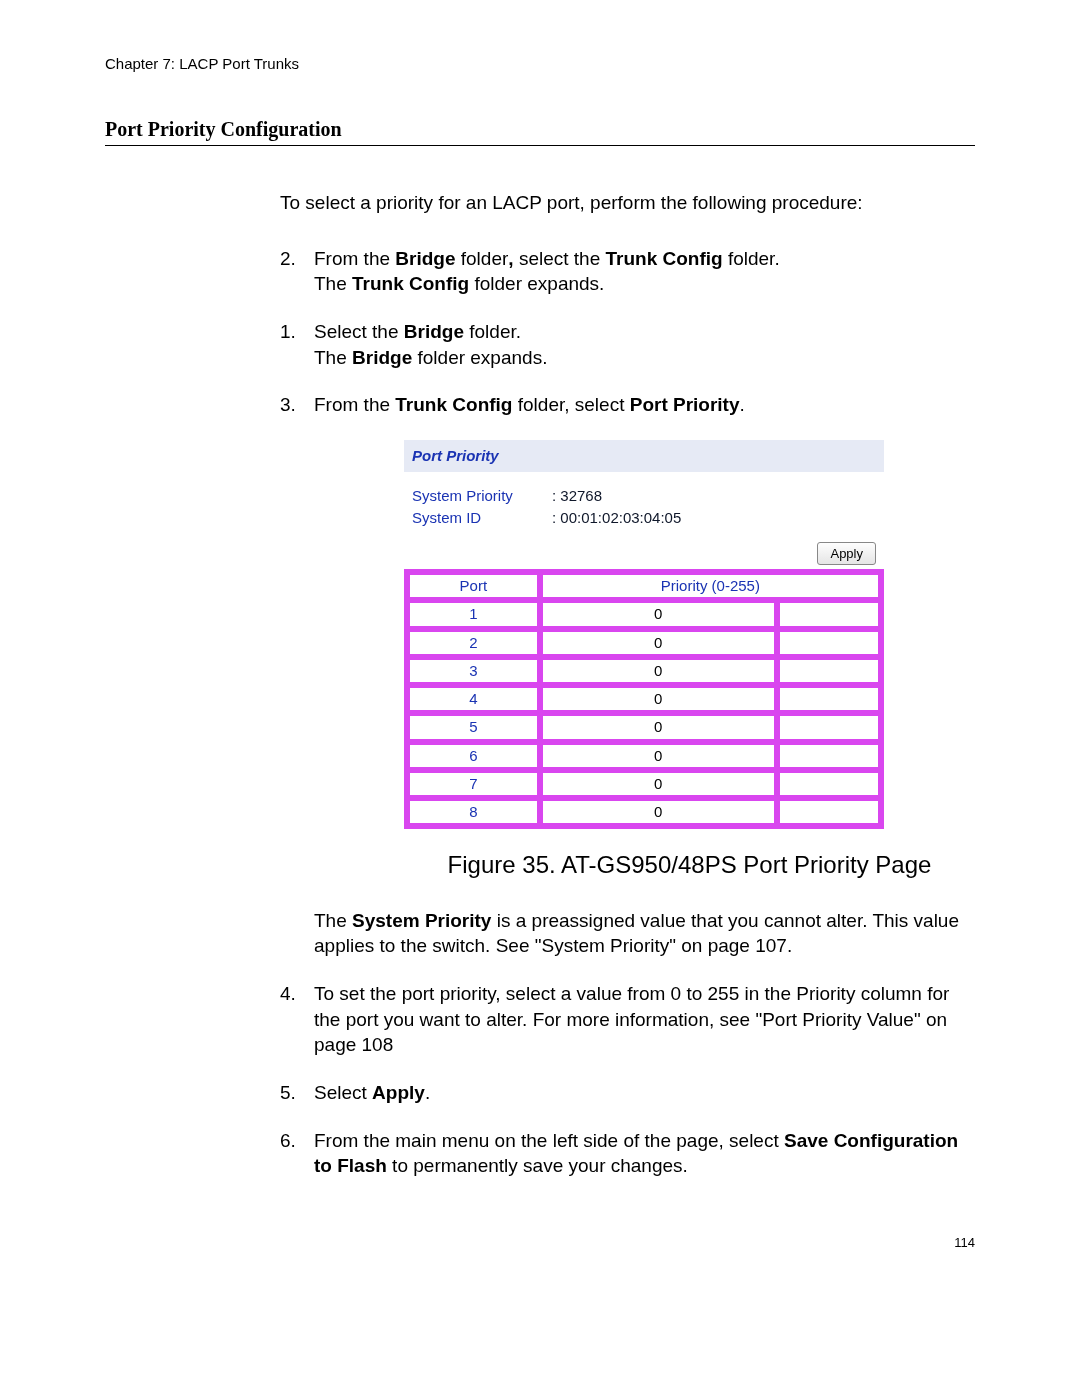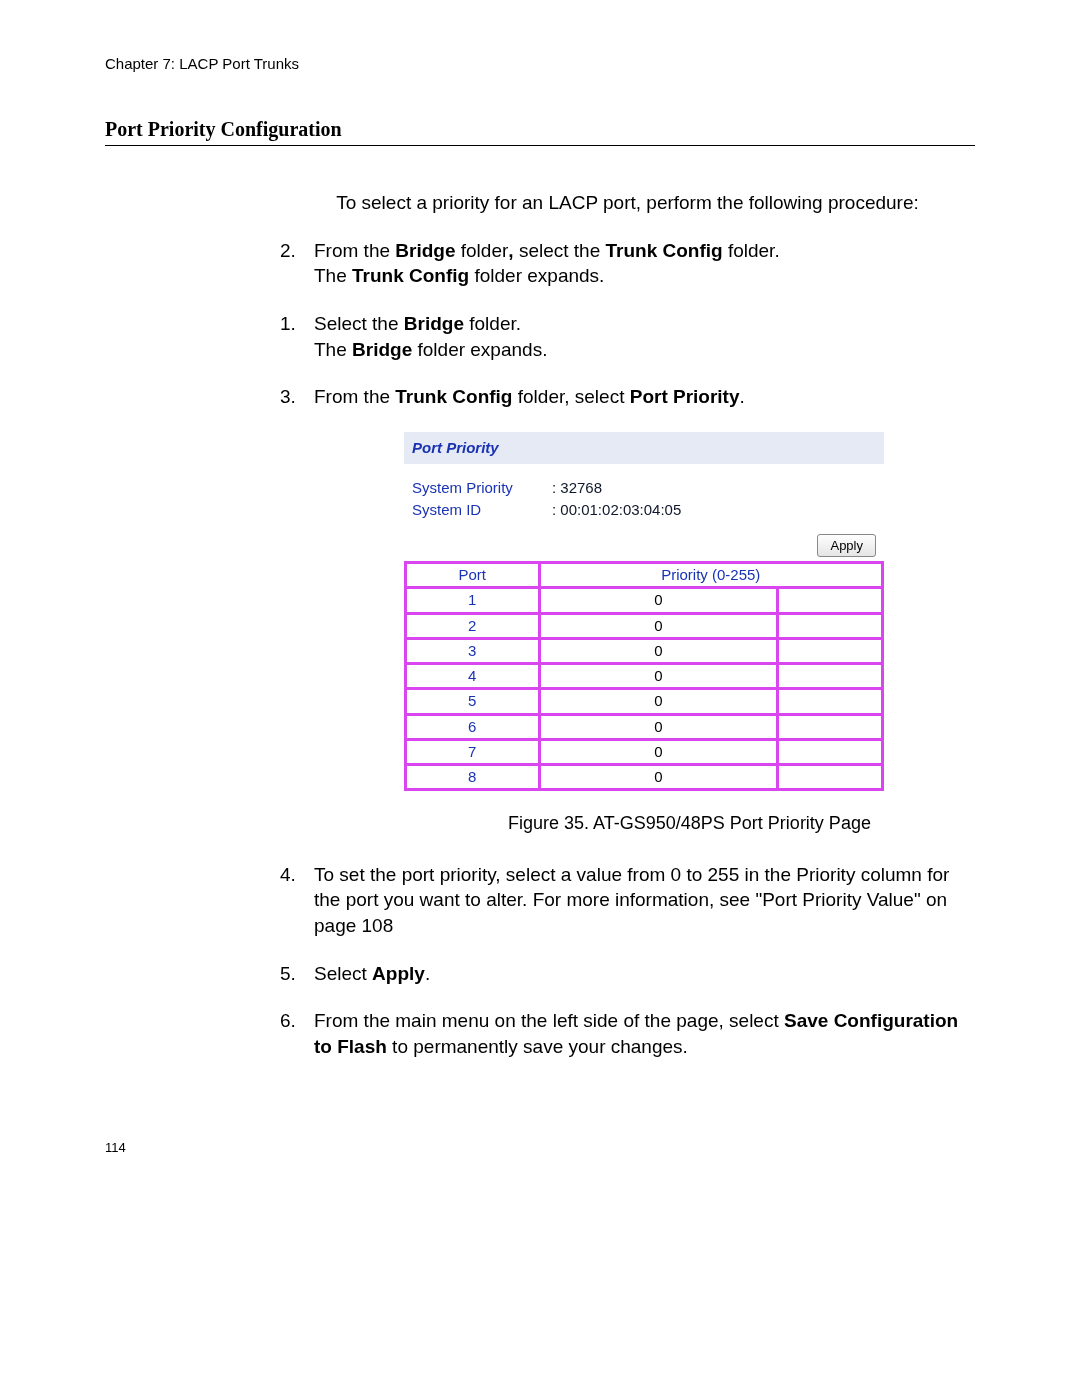--- a/index.html
+++ b/index.html
@@ -25,21 +25,21 @@
     margin: 0;
     padding-bottom: 4px;
     border-bottom: 1px solid #000;
   }
   .content {
     margin-left: 175px;
     margin-top: 44px;
     font-size: 19px;
     line-height: 1.35;
   }
-  .intro { margin-bottom: 22px; text-align: center; }
+  .intro { margin-bottom: 30px; }
   ol.steps {
     list-style: none;
     padding: 0;
     margin: 0;
   }
   ol.steps > li {
     position: relative;
     padding-left: 34px;
     margin-bottom: 22px;
   }
@@ -85,21 +85,21 @@
     background: linear-gradient(#fefefe, #e5e5e5);
     color: #000;
     cursor: default;
   }
   table.ports {
     border-collapse: collapse;
     width: 100%;
     font-size: 15px;
   }
   table.ports th, table.ports td {
-    border: 3px solid #d946ef;
+    border: 6px solid #d946ef;
     padding: 1px 0;
     text-align: center;
     font-weight: normal;
   }
   table.ports th {
     color: #1a33b3;
   }
   table.ports td.port {
     color: #1a33b3;
     width: 28%;
@@ -107,27 +107,28 @@
   }
   table.ports td.val {
     color: #000;
     width: 50%;
   }
   table.ports td.extra {
     width: 22%;
   }
   .caption {
     text-align: center;
-    font-size: 18px;
+    font-size: 24px;
     margin: 20px 0 26px 0;
   }
   .para { margin-bottom: 22px; }
   .pagenum {
     font-size: 13px;
-    margin-top: 80px;
+    margin-top: 56px;
+    text-align: right;
   }
 </style>
 </head>
 <body>
 
 <div class="page">
   <div class="chapter">Chapter 7: LACP Port Trunks</div>
   <h1 class="section-title">Port Priority Configuration</h1>
 
   <div class="content">
@@ -204,20 +205,23 @@
                     <td class="port">8</td>
                     <td class="val">0</td>
                     <td class="extra"></td>
                   </tr>
               </tbody>
             </table>
           </div>
           <div class="caption">Figure 35. AT-GS950/48PS Port Priority Page</div>
         </div>
 
+        <div class="para">
+          <span>The </span><span class="bold">System Priority</span><span> is a preassigned value that you cannot alter. This value applies to the switch. See "System Priority" on page 107.</span>
+        </div>
       </li>
       <li data-num="4">
         <span>To set the port priority, select a value from 0 to 255 in the Priority column for the port you want to alter. For more information, see "Port Priority Value" on page 108</span>
       </li>
       <li data-num="5">
         <span>Select </span><span class="bold">Apply</span><span>.</span>
       </li>
       <li data-num="6">
         <span>From the main menu on the left side of the page, select </span><span class="bold">Save Configuration to Flash</span><span> to permanently save your changes.</span>
       </li>

